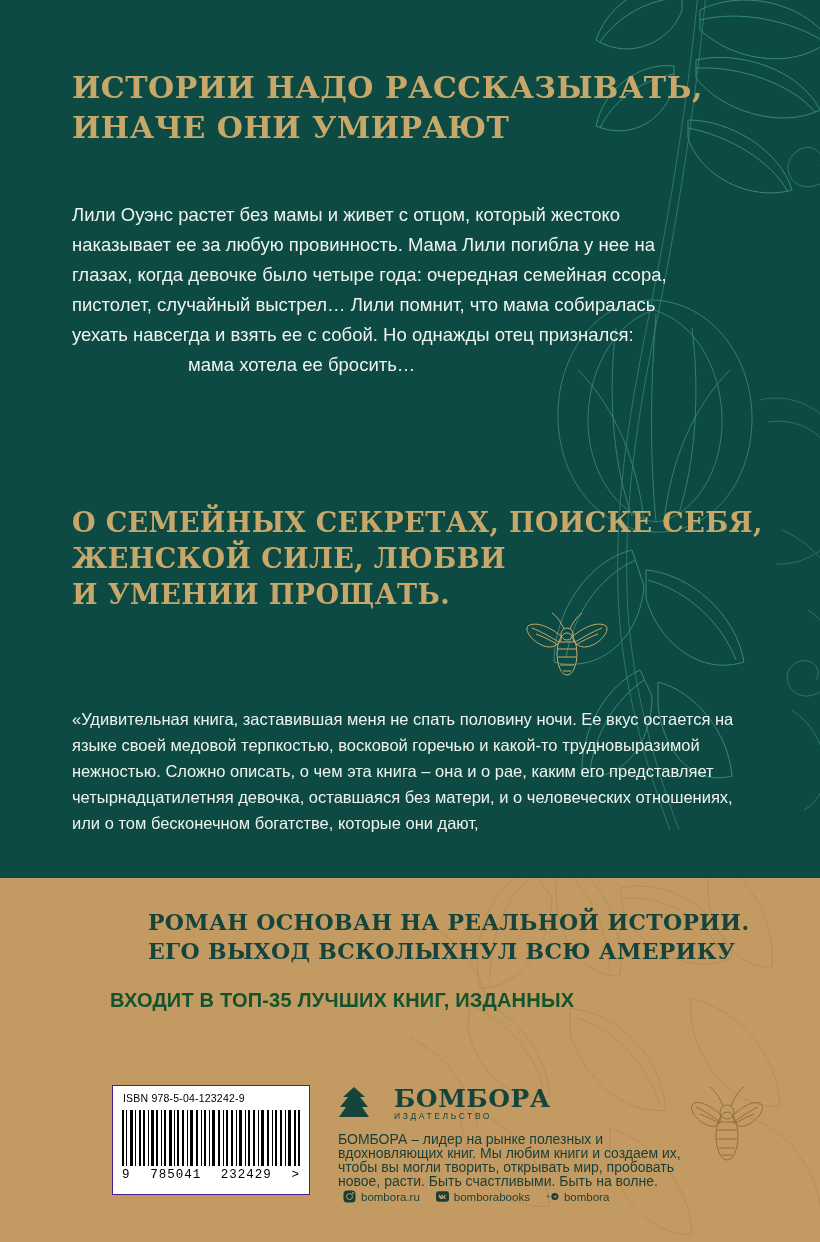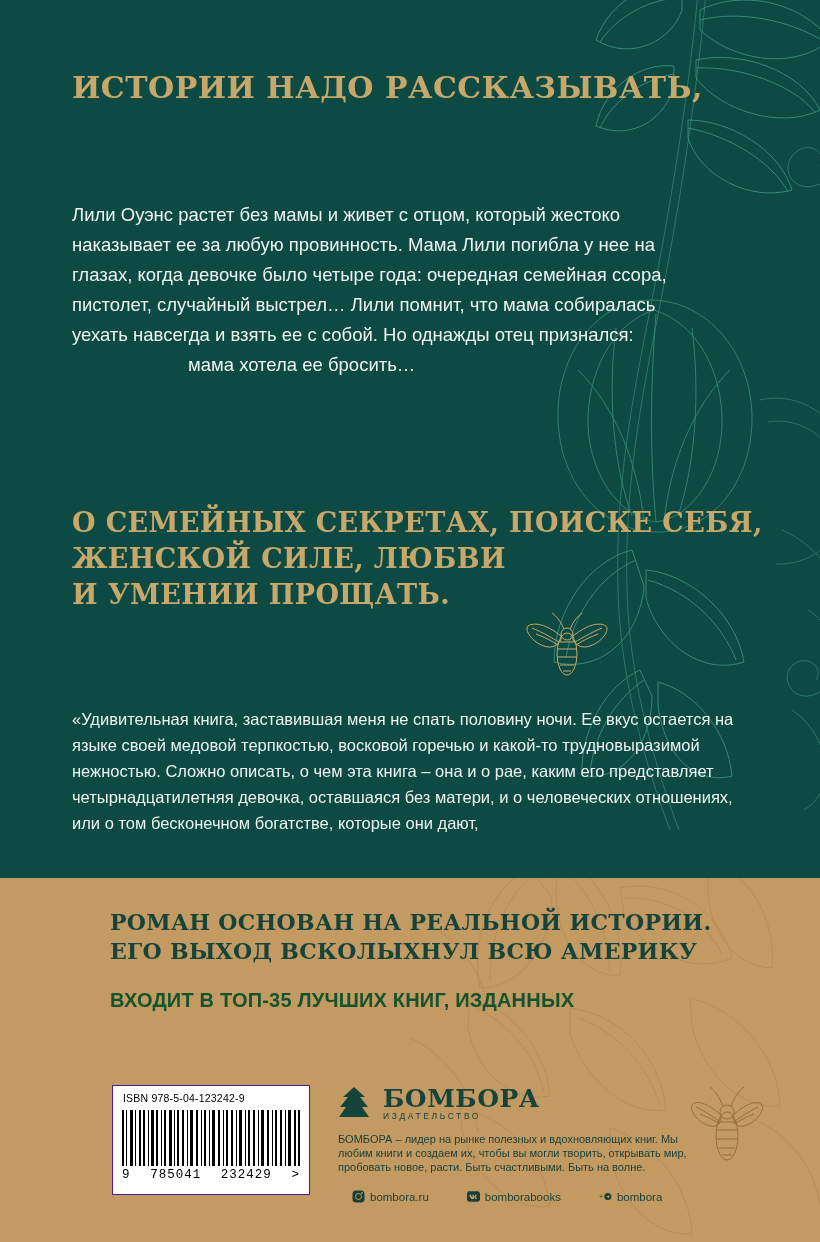--- a/index.html
+++ b/index.html
@@ -133,21 +133,21 @@
     top: 30px;
     color: #14443c;
     font-family: "DejaVu Serif", serif;
     font-weight: bold;
     font-size: 22px;
     line-height: 29px;
     letter-spacing: 0.3px;
     text-transform: uppercase;
     z-index: 3;
   }
-  .promo1 div { white-space: nowrap; }
+  .promo1 div { white-space: nowrap; margin-left: 38px; }
 
   .promo2 {
     position: absolute;
     left: 110px;
     top: 108px;
     color: #14532d;
     font-family: "Liberation Sans", sans-serif;
     font-weight: bold;
     font-size: 20px;
     line-height: 28px;
@@ -207,21 +207,21 @@
   }
 
   
   .pub-logo {
     position: absolute;
     left: 338px;
     top: 208px;
     z-index: 4;
     display: flex;
     align-items: flex-start;
-    gap: 13px;
+    gap: 24px;
   }
   .pub-mark {
     width: 32px;
     height: 34px;
   }
   .pub-name {
     color: #14443c;
     font-family: "DejaVu Serif", serif;
     font-weight: bold;
     font-size: 25px;
@@ -232,31 +232,31 @@
     color: #14443c;
     font-size: 8.5px;
     letter-spacing: 2.6px;
   }
   .pub-desc {
     position: absolute;
     left: 338px;
     top: 254px;
     width: 360px;
     color: #173f38;
-    font-size: 11px;
+    font-size: 14px;
     line-height: 14px;
     z-index: 4;
   }
   .socials {
     position: absolute;
-    left: 352px;
+    left: 343px;
     top: 312px;
     display: flex;
     align-items: center;
-    gap: 38px;
+    gap: 16px;
     z-index: 4;
     color: #173f38;
     font-size: 11.5px;
   }
   .social {
     display: flex;
     align-items: center;
     gap: 5px;
   }
   .sicon {
@@ -330,20 +330,21 @@
         <g stroke="#2f7a6c">
           <path d="M420 120 C452 150 452 200 420 214 C392 226 378 196 396 182 C410 170 428 184 420 196"></path>
           <path d="M408 640 C440 660 446 710 416 724 C392 734 378 706 394 694 C408 684 424 698 416 710"></path>
           <path d="M392 740 C430 766 438 820 404 840"></path>
         </g>
       </g>
     </svg>
 
     <div class="headline">
       <div>Истории надо рассказывать,</div>
+      <div>иначе они умирают</div>
     </div>
 
     <div class="blurb">
       <span>Лили Оуэнс растет без мамы и живет с отцом, который жестоко наказывает ее за любую провинность. Мама Лили погибла у нее на глазах, когда девочке было четыре года:  очередная семейная ссора, пистолет, случайный выстрел… Лили помнит, что мама собиралась уехать навсегда и взять ее с собой. Но однажды отец признался:</span>
       <span class="tail">мама хотела ее бросить…</span>
     </div>
 
     <div class="headline2">
       <div>о семейных секретах, поиске себя,</div>
       <div>женской силе, любви</div>

